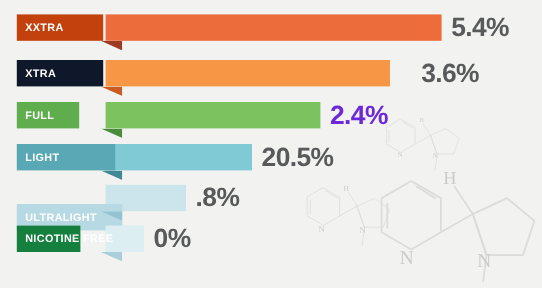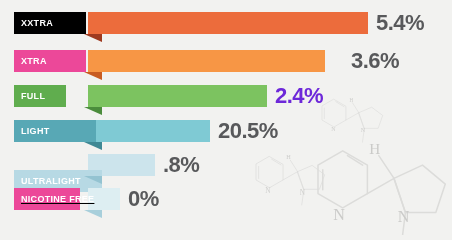--- a/index.html
+++ b/index.html
@@ -84,27 +84,27 @@
         <text x="16" y="76" font-size="17" fill="#cbcbc9" stroke="none" font-family="Liberation Serif, serif">N</text>
         <text x="54" y="6" font-size="16" fill="#cbcbc9" stroke="none" font-family="Liberation Serif, serif">H</text>
         <text x="84" y="78" font-size="17" fill="#cbcbc9" stroke="none" font-family="Liberation Serif, serif">N</text>
       </g>
     </g>
   </svg>
 
   <div id="rows-host">
       <div class="row" style="top: 12px;">
         <div class="bar-fill" style="left: 74px; width: 280px; background: rgb(236, 108, 60);"></div>
-        <div class="ribbon-box" style="top: 0px; width: 72px; background: #000000;"><span class="ribbon-label">XXTRA</span></div>
+        <div class="ribbon-box" style="top: 0px; width: 72px; background: #c2410c;"><span class="ribbon-label">XXTRA</span></div>
         <div class="tail" style="left: 70px; top: 22px; background: rgb(158, 58, 32); clip-path: polygon(0px 0px, 100% 0px, 100% 100%);"></div>
         <div class="value" style="left: 362px; color: rgb(88, 89, 91);">5.4%</div>
       </div>
       <div class="row" style="top: 50px;">
         <div class="bar-fill" style="left: 74px; width: 237px; background: rgb(247, 150, 69);"></div>
-        <div class="ribbon-box" style="top: 0px; width: 72px; background: #ec4899;"><span class="ribbon-label">XTRA</span></div>
+        <div class="ribbon-box" style="top: 0px; width: 72px; background: #0f172a;"><span class="ribbon-label">XTRA</span></div>
         <div class="tail" style="left: 70px; top: 22px; background: rgb(200, 92, 34); clip-path: polygon(0px 0px, 100% 0px, 100% 100%);"></div>
         <div class="value" style="left: 337px; color: rgb(88, 89, 91);">3.6%</div>
       </div>
       <div class="row" style="top: 85px;">
         <div class="bar-fill" style="left: 74px; width: 179px; background: rgb(124, 195, 96);"></div>
         <div class="ribbon-box" style="top: 0px; width: 52px; background: rgb(96, 173, 78);"><span class="ribbon-label">FULL</span></div>
         <div class="tail" style="left: 70px; top: 22px; background: rgb(75, 140, 60); clip-path: polygon(0px 0px, 100% 0px, 100% 100%);"></div>
         <div class="value" style="left: 261px; color: #6d28d9;">2.4%</div>
       </div>
       <div class="row" style="top: 120px;">
@@ -114,19 +114,19 @@
         <div class="value" style="left: 204px; color: rgb(88, 89, 91);">20.5%</div>
       </div>
       <div class="row" style="top: 154px;">
         <div class="bar-fill" style="left: 74px; width: 67px; background: rgb(204, 228, 236);"></div>
         <div class="ribbon-box" style="top: 16px; width: 88px; background: rgb(183, 217, 228);"><span class="ribbon-label">ULTRALIGHT</span></div>
         <div class="tail" style="left: 70px; top: 22px; background: rgb(148, 195, 209); clip-path: polygon(0px 0px, 100% 0px, 100% 100%);"></div>
         <div class="value" style="left: 149px; color: rgb(88, 89, 91);">.8%</div>
       </div>
       <div class="row" style="top: 188px;">
         <div class="bar-fill" style="left: 74px; width: 32px; background: rgb(221, 238, 242);"></div>
-        <div class="ribbon-box" style="top: 0px; width: 66px; background: #ec4899; text-decoration: underline;"><span class="ribbon-label">NICOTINE FREE</span></div>
+        <div class="ribbon-box" style="top: 0px; width: 53px; background: #15803d;"><span class="ribbon-label">NICOTINE FREE</span></div>
         <div class="tail" style="left: 70px; top: 22px; background: rgb(168, 207, 219); clip-path: polygon(0px 0px, 100% 0px, 100% 100%);"></div>
         <div class="value" style="left: 114px; color: rgb(88, 89, 91);">0%</div>
       </div>
     </div>
 
 </div>
 
 </body></html>

